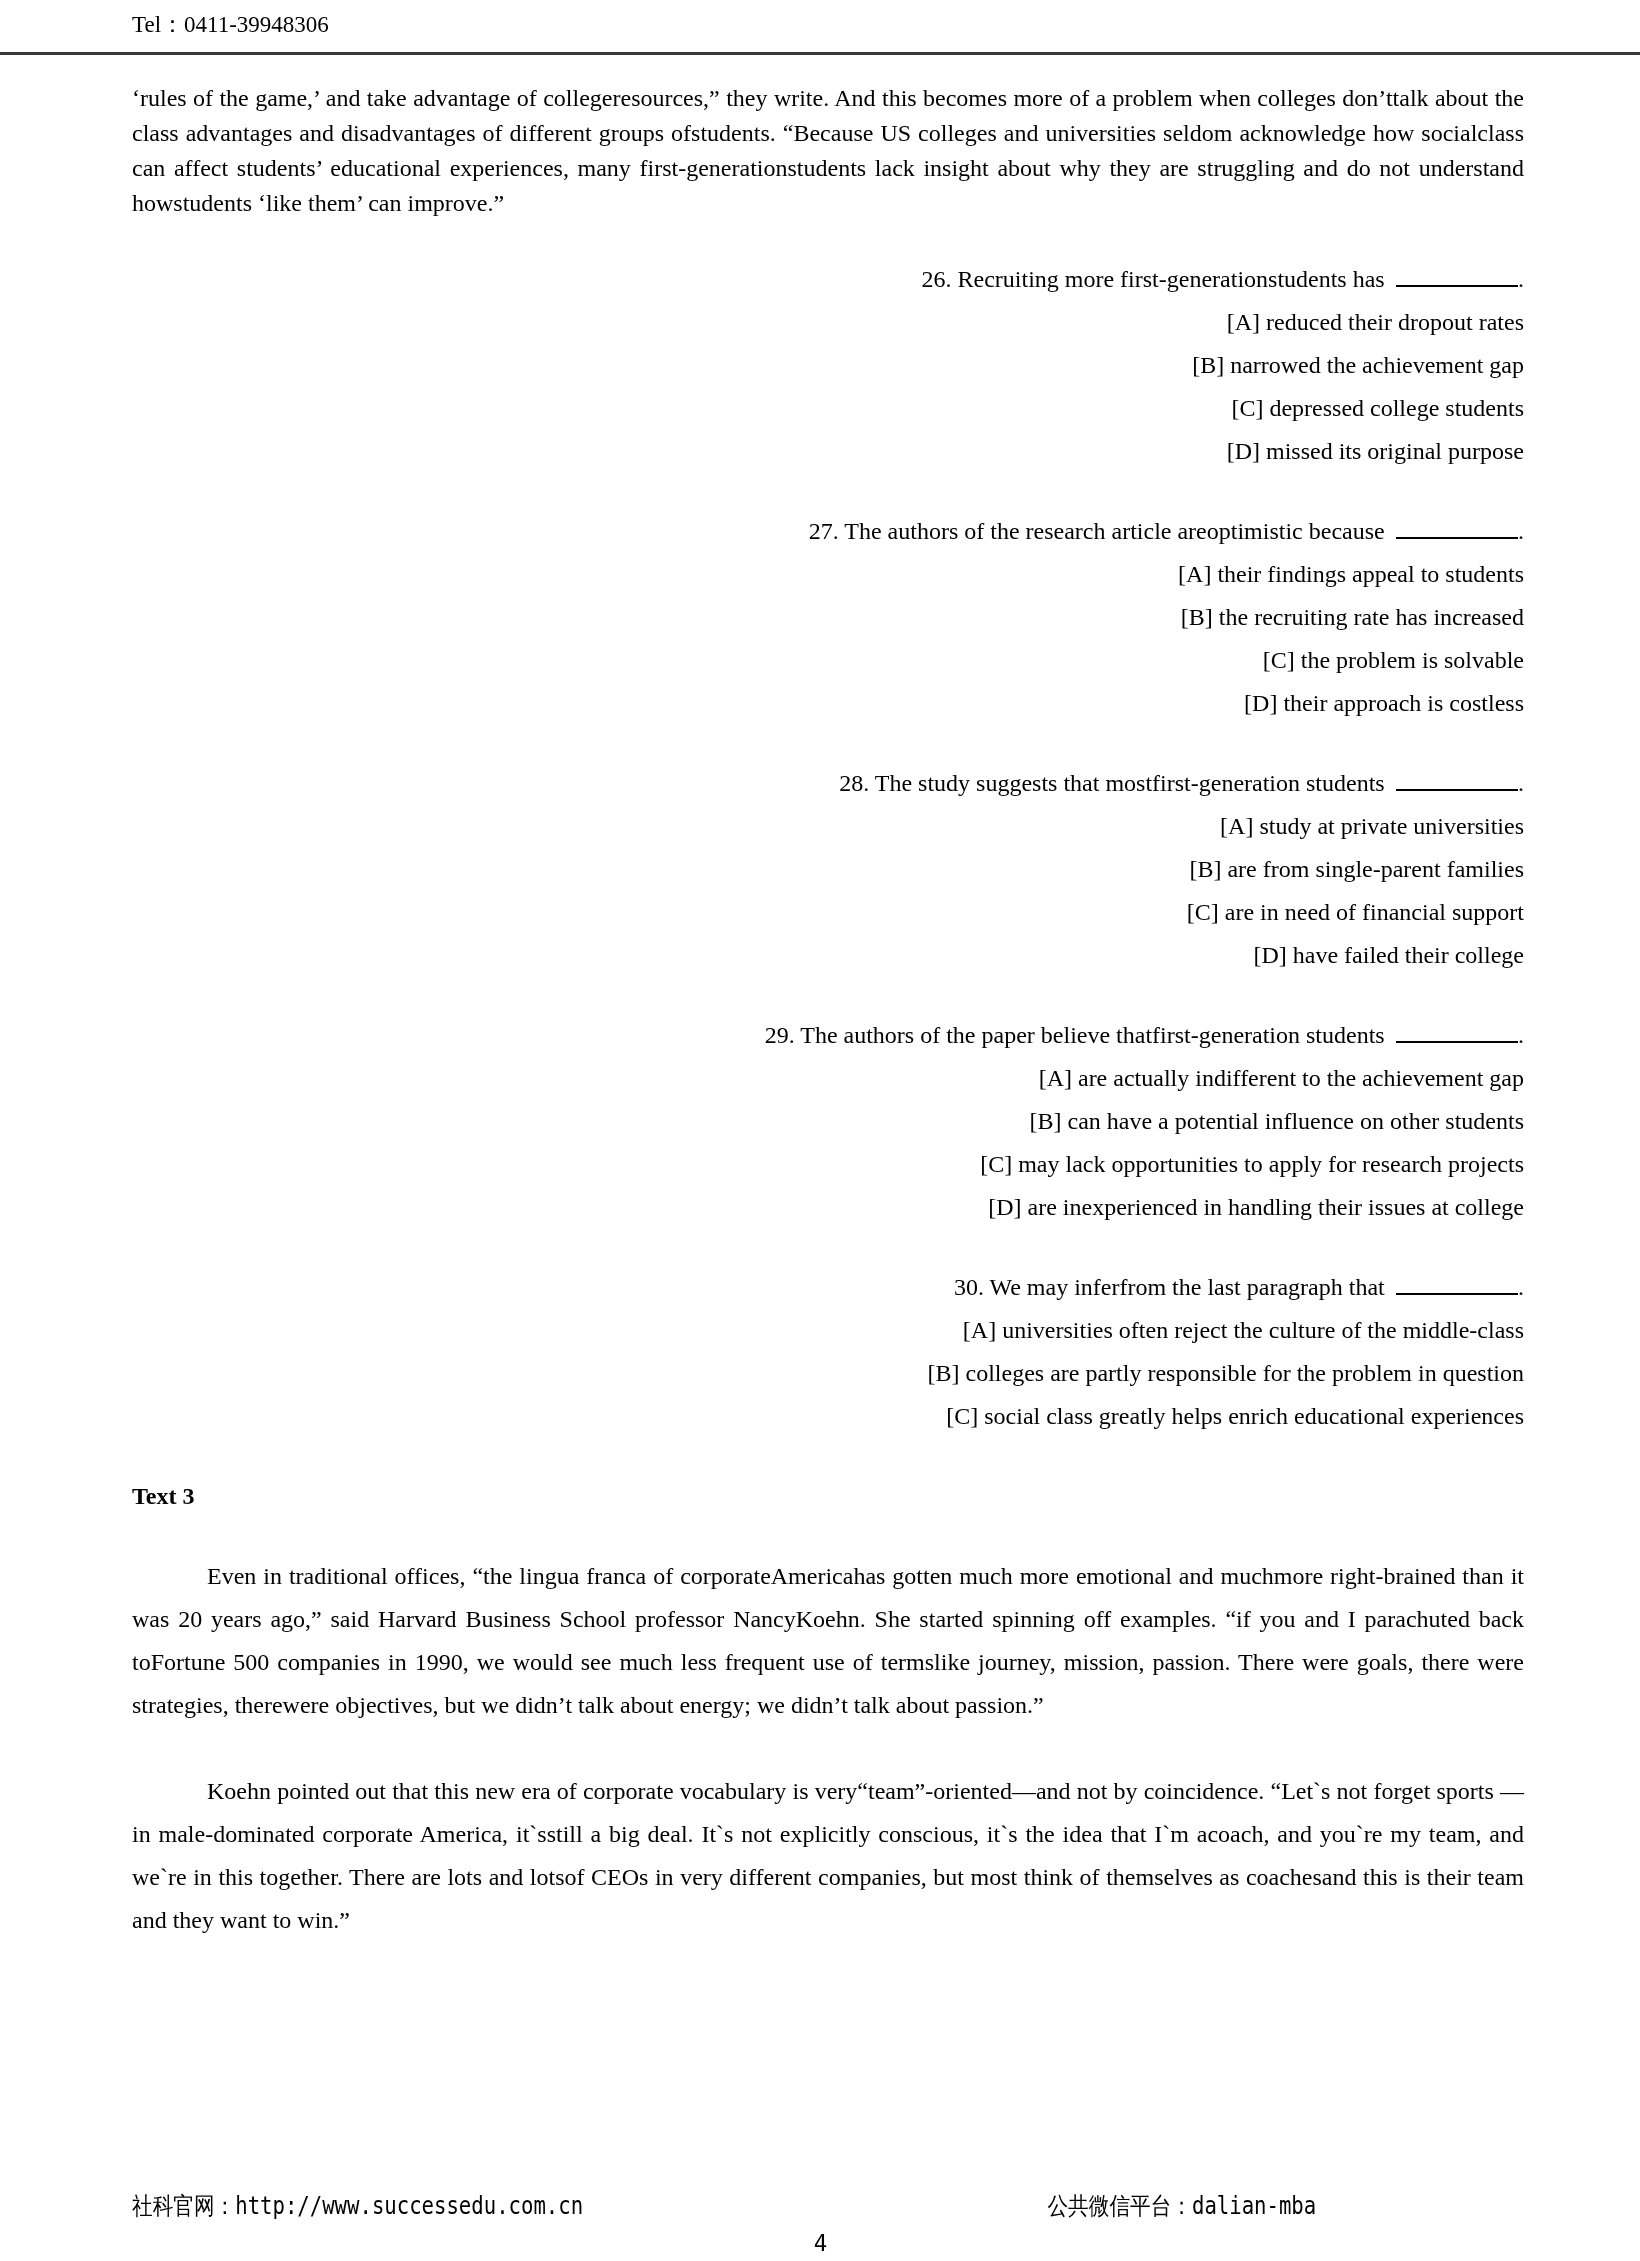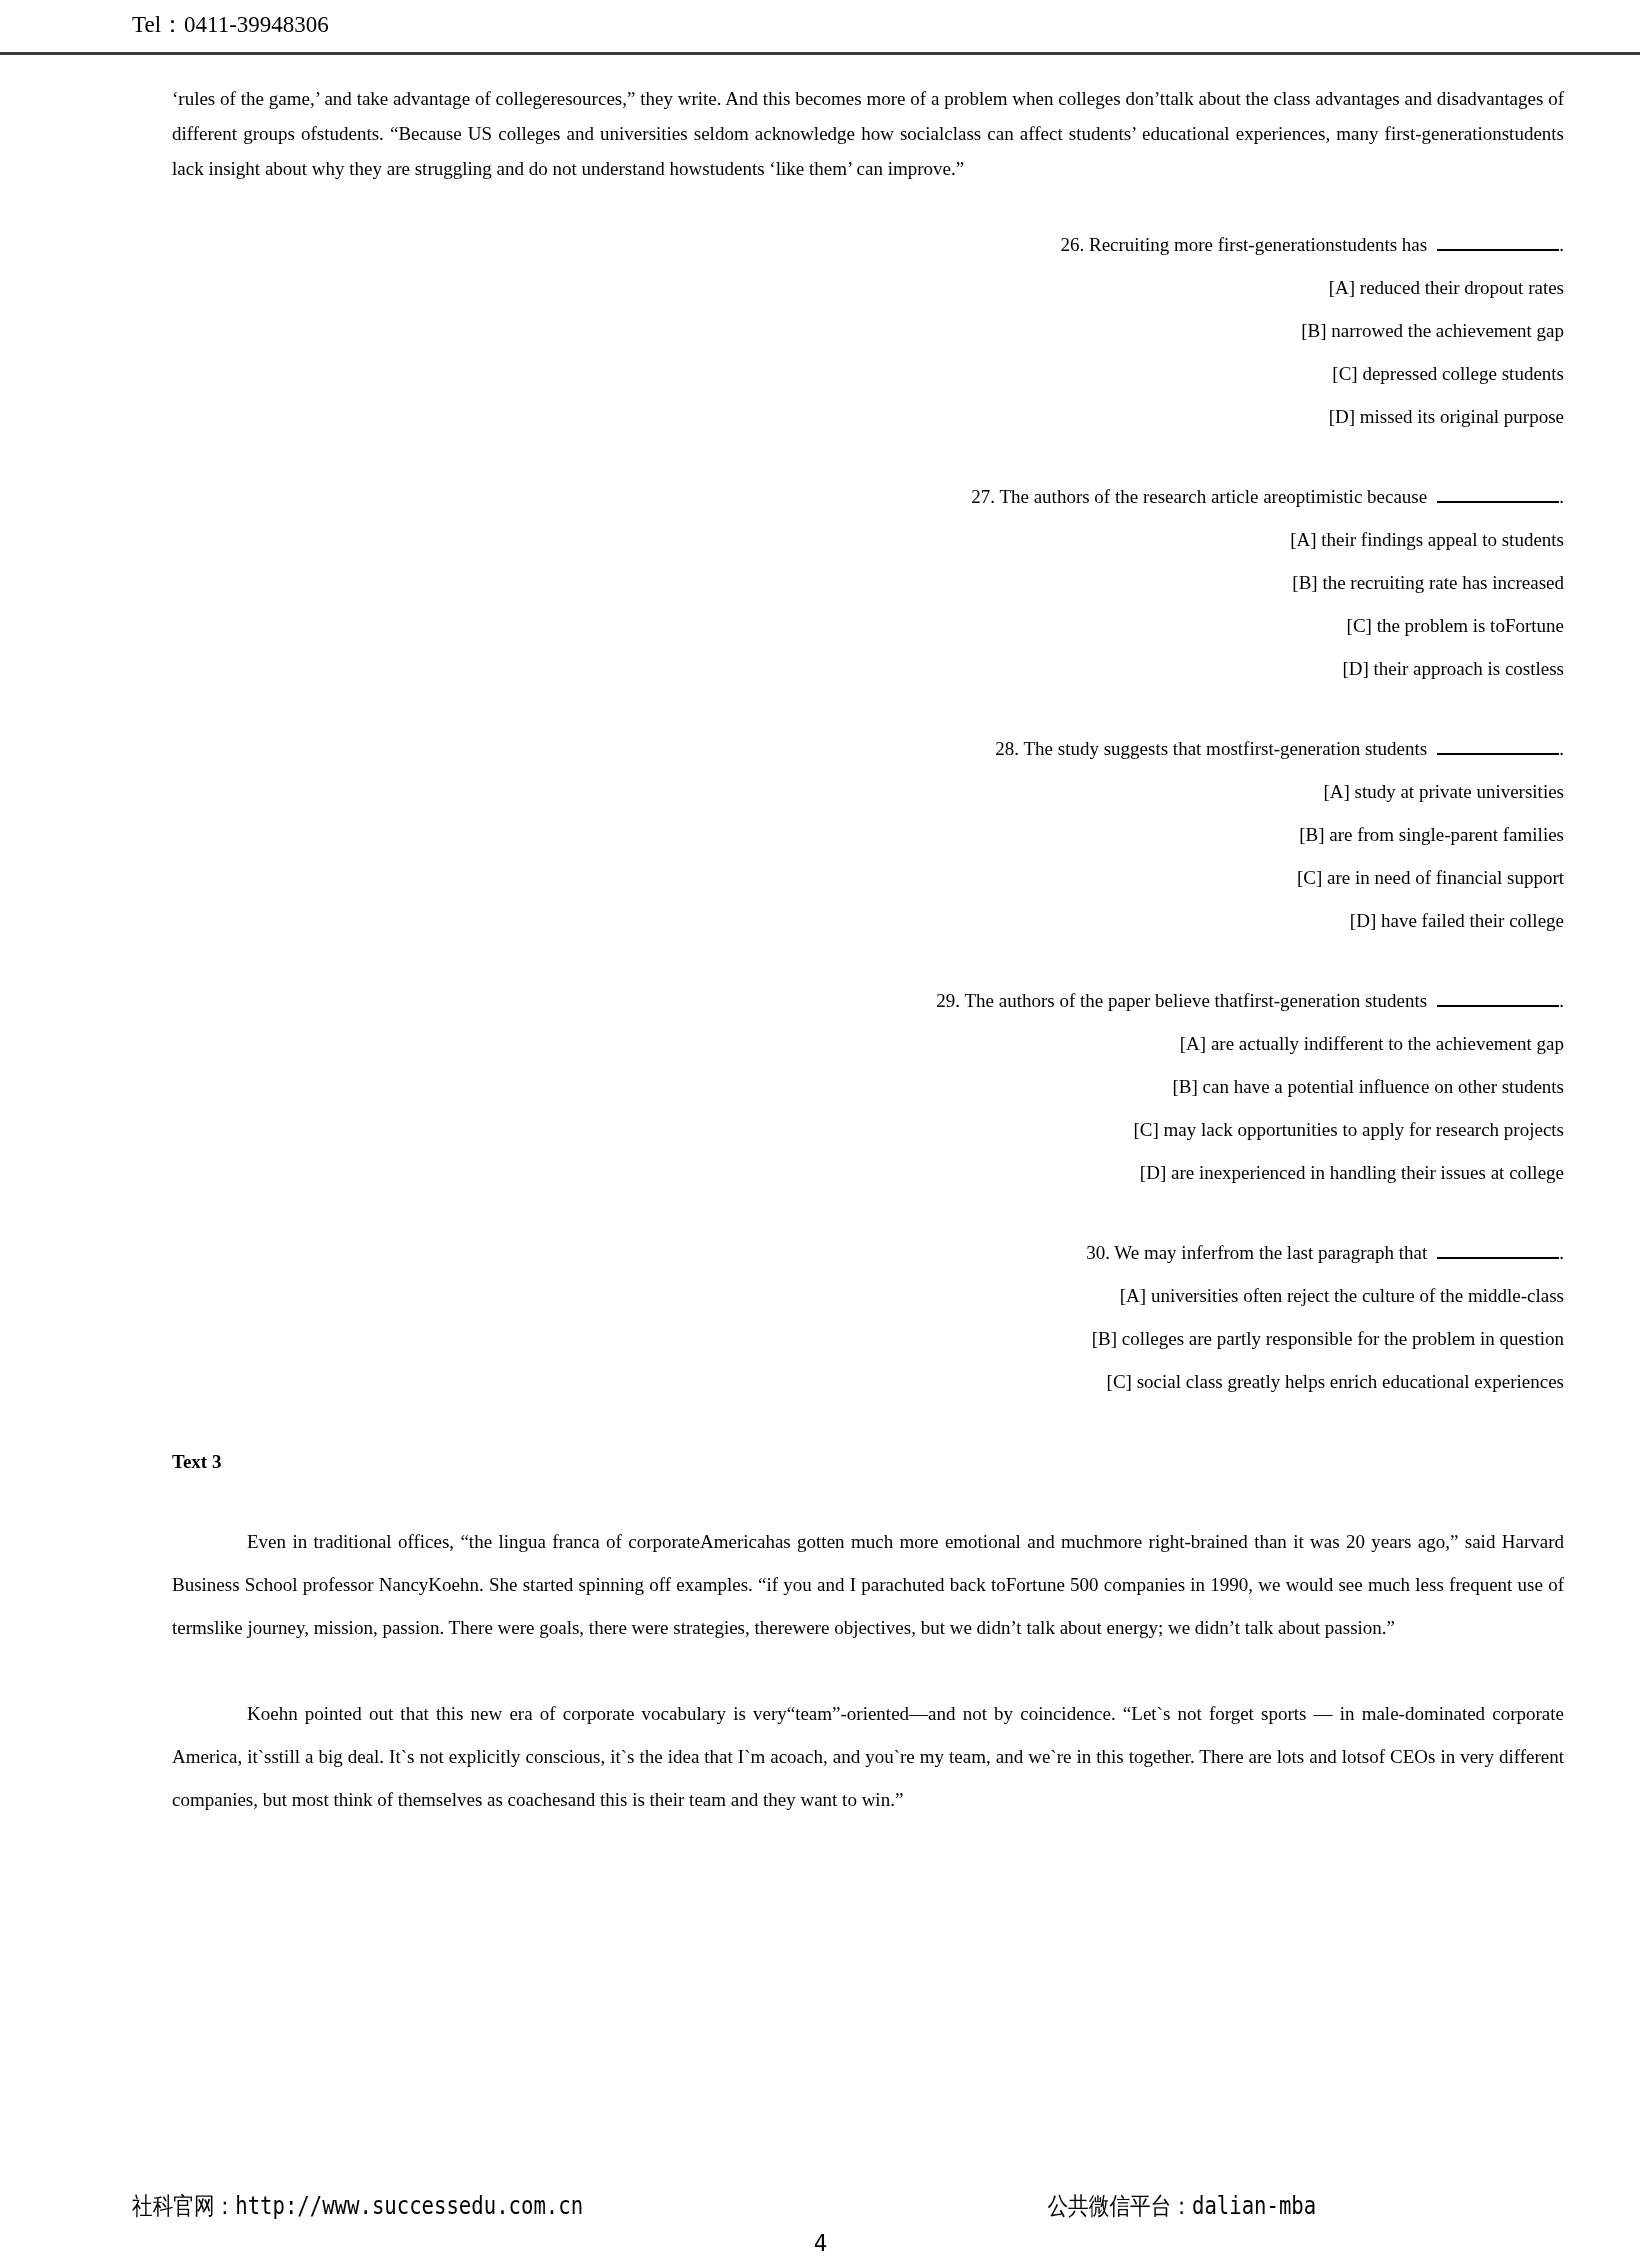--- a/index.html
+++ b/index.html
@@ -11,22 +11,21 @@
   .header {
     position: absolute; left: 132px; top: 9.3px;
     font-size: 23px; line-height: 32px;
   }
   .header-rule {
     position: absolute; left: 0; top: 52px; width: 1641px; height: 2.6px;
     background: #3a3a3a;
   }
   .content {
     position: absolute; left: 132px; top: 81px; width: 1392px;
-    font-size: 19px;
-    margin-left: 40px;
+    font-size: 24px;
   }
   .para-tight {
     text-align: justify; line-height: 35px; margin: 0;
     text-align-last: left;
   }
   .qblock { margin-top: 37px; }
   .qline { line-height: 43px; height: 43px; white-space: nowrap; text-align: right; }
   .blank { display: inline-block; width: 122px; border-bottom: 2px solid #000; height: 24px; vertical-align: baseline; margin-left: 5.3px; }
   .section-title {
     font-weight: bold; line-height: 43px;
@@ -66,21 +65,21 @@
     <div class="qline">[A] reduced their dropout rates</div>
     <div class="qline">[B] narrowed the achievement gap</div>
     <div class="qline">[C] depressed college students</div>
     <div class="qline">[D] missed its original purpose</div>
   </div>
 
   <div class="qblock">
     <div class="qline"><span>27. The authors of the research article areoptimistic because</span> <span class="blank"></span><span>.</span></div>
     <div class="qline">[A] their findings appeal to students</div>
     <div class="qline">[B] the recruiting rate has increased</div>
-    <div class="qline">[C] the problem is toFortune</div>
+    <div class="qline">[C] the problem is solvable</div>
     <div class="qline">[D] their approach is costless</div>
   </div>
 
   <div class="qblock">
     <div class="qline"><span>28. The study suggests that mostfirst-generation students</span> <span class="blank"></span><span>.</span></div>
     <div class="qline">[A] study at private universities</div>
     <div class="qline">[B] are from single-parent families</div>
     <div class="qline">[C] are in need of financial support</div>
     <div class="qline">[D] have failed their college</div>
   </div>

